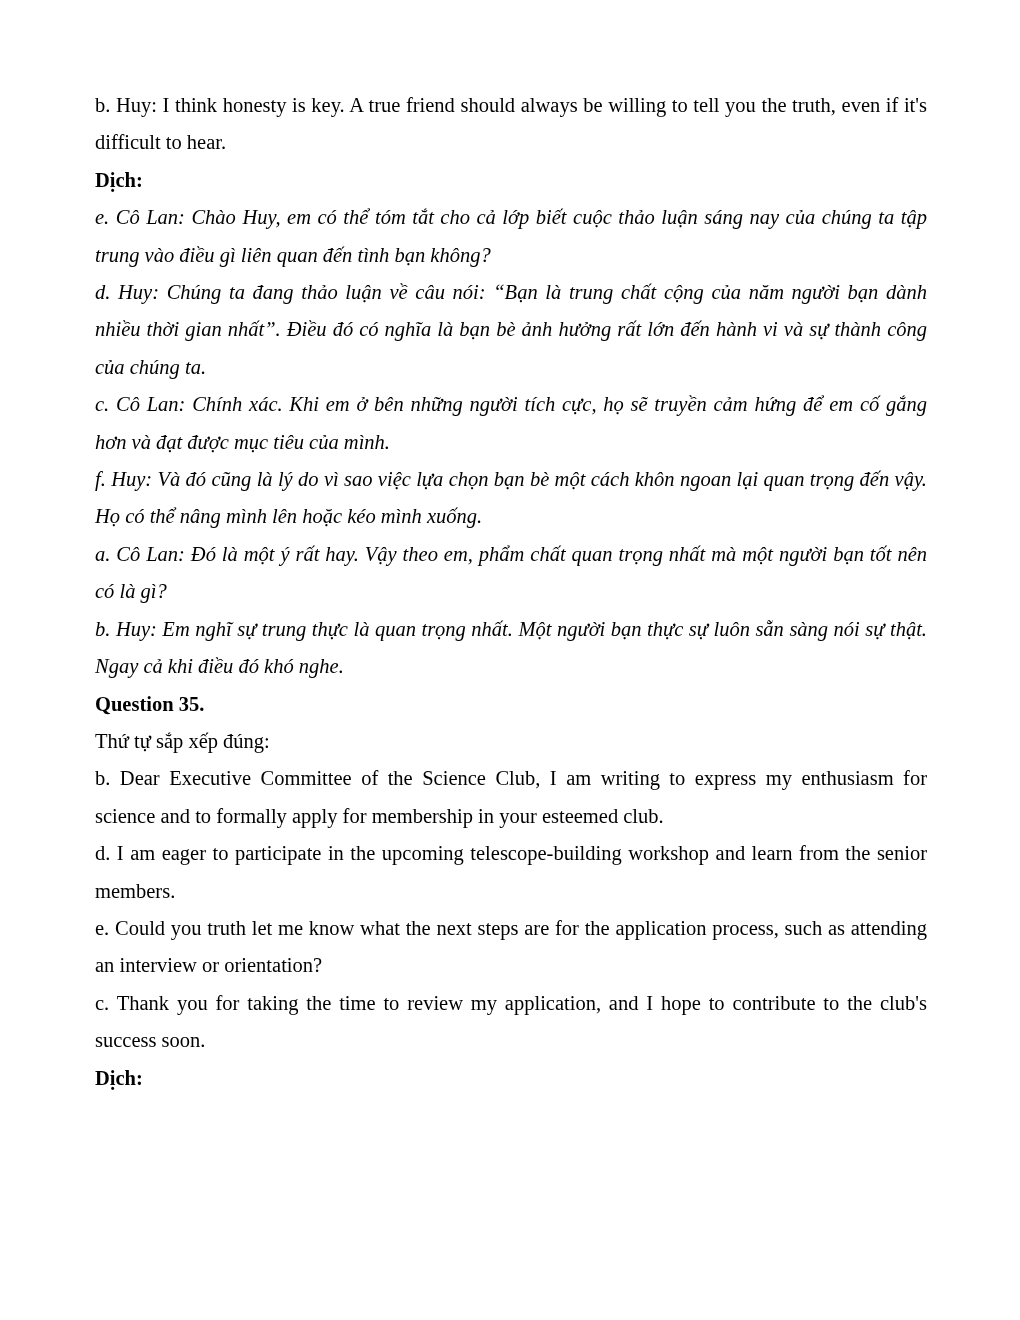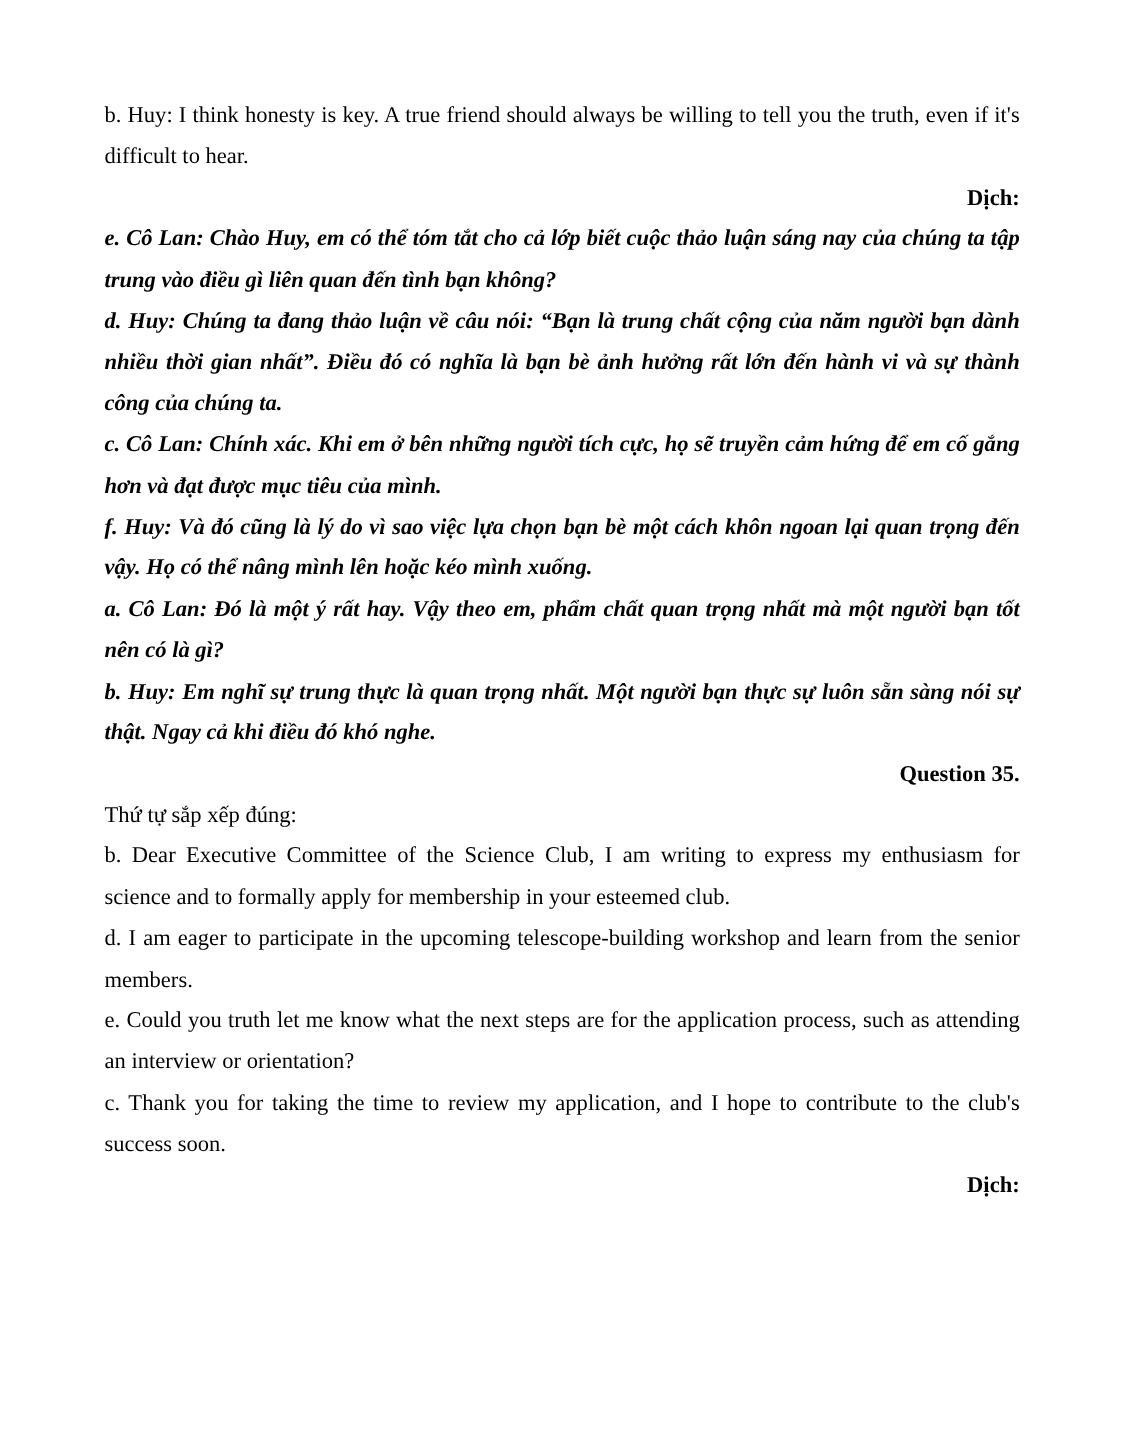--- a/index.html
+++ b/index.html
@@ -20,25 +20,24 @@
     padding: 87px 93px 40px 95px;
   }
   .para {
     margin: 0;
     font-size: 20.5px;
     line-height: 37.4px;
     text-align: justify;
   }
   .para.bold {
     font-weight: bold;
-    text-align: right;
+    text-align: left;
   }
   .para.italic {
     font-style: italic;
-    font-weight: bold;
   }
 </style>
 </head>
 <body>
 
 <div class="page">
     <p class="para normal">b. Huy: I think honesty is key. A true friend should always be willing to tell you the truth, even if it's difficult to hear.</p>
     <p class="para bold">Dịch:</p>
     <p class="para italic">e. Cô Lan: Chào Huy, em có thể tóm tắt cho cả lớp biết cuộc thảo luận sáng nay của chúng ta tập trung vào điều gì liên quan đến tình bạn không?</p>
     <p class="para italic">d. Huy: Chúng ta đang thảo luận về câu nói: “Bạn là trung chất cộng của năm người bạn dành nhiều thời gian nhất”. Điều đó có nghĩa là bạn bè ảnh hưởng rất lớn đến hành vi và sự thành công của chúng ta.</p>

